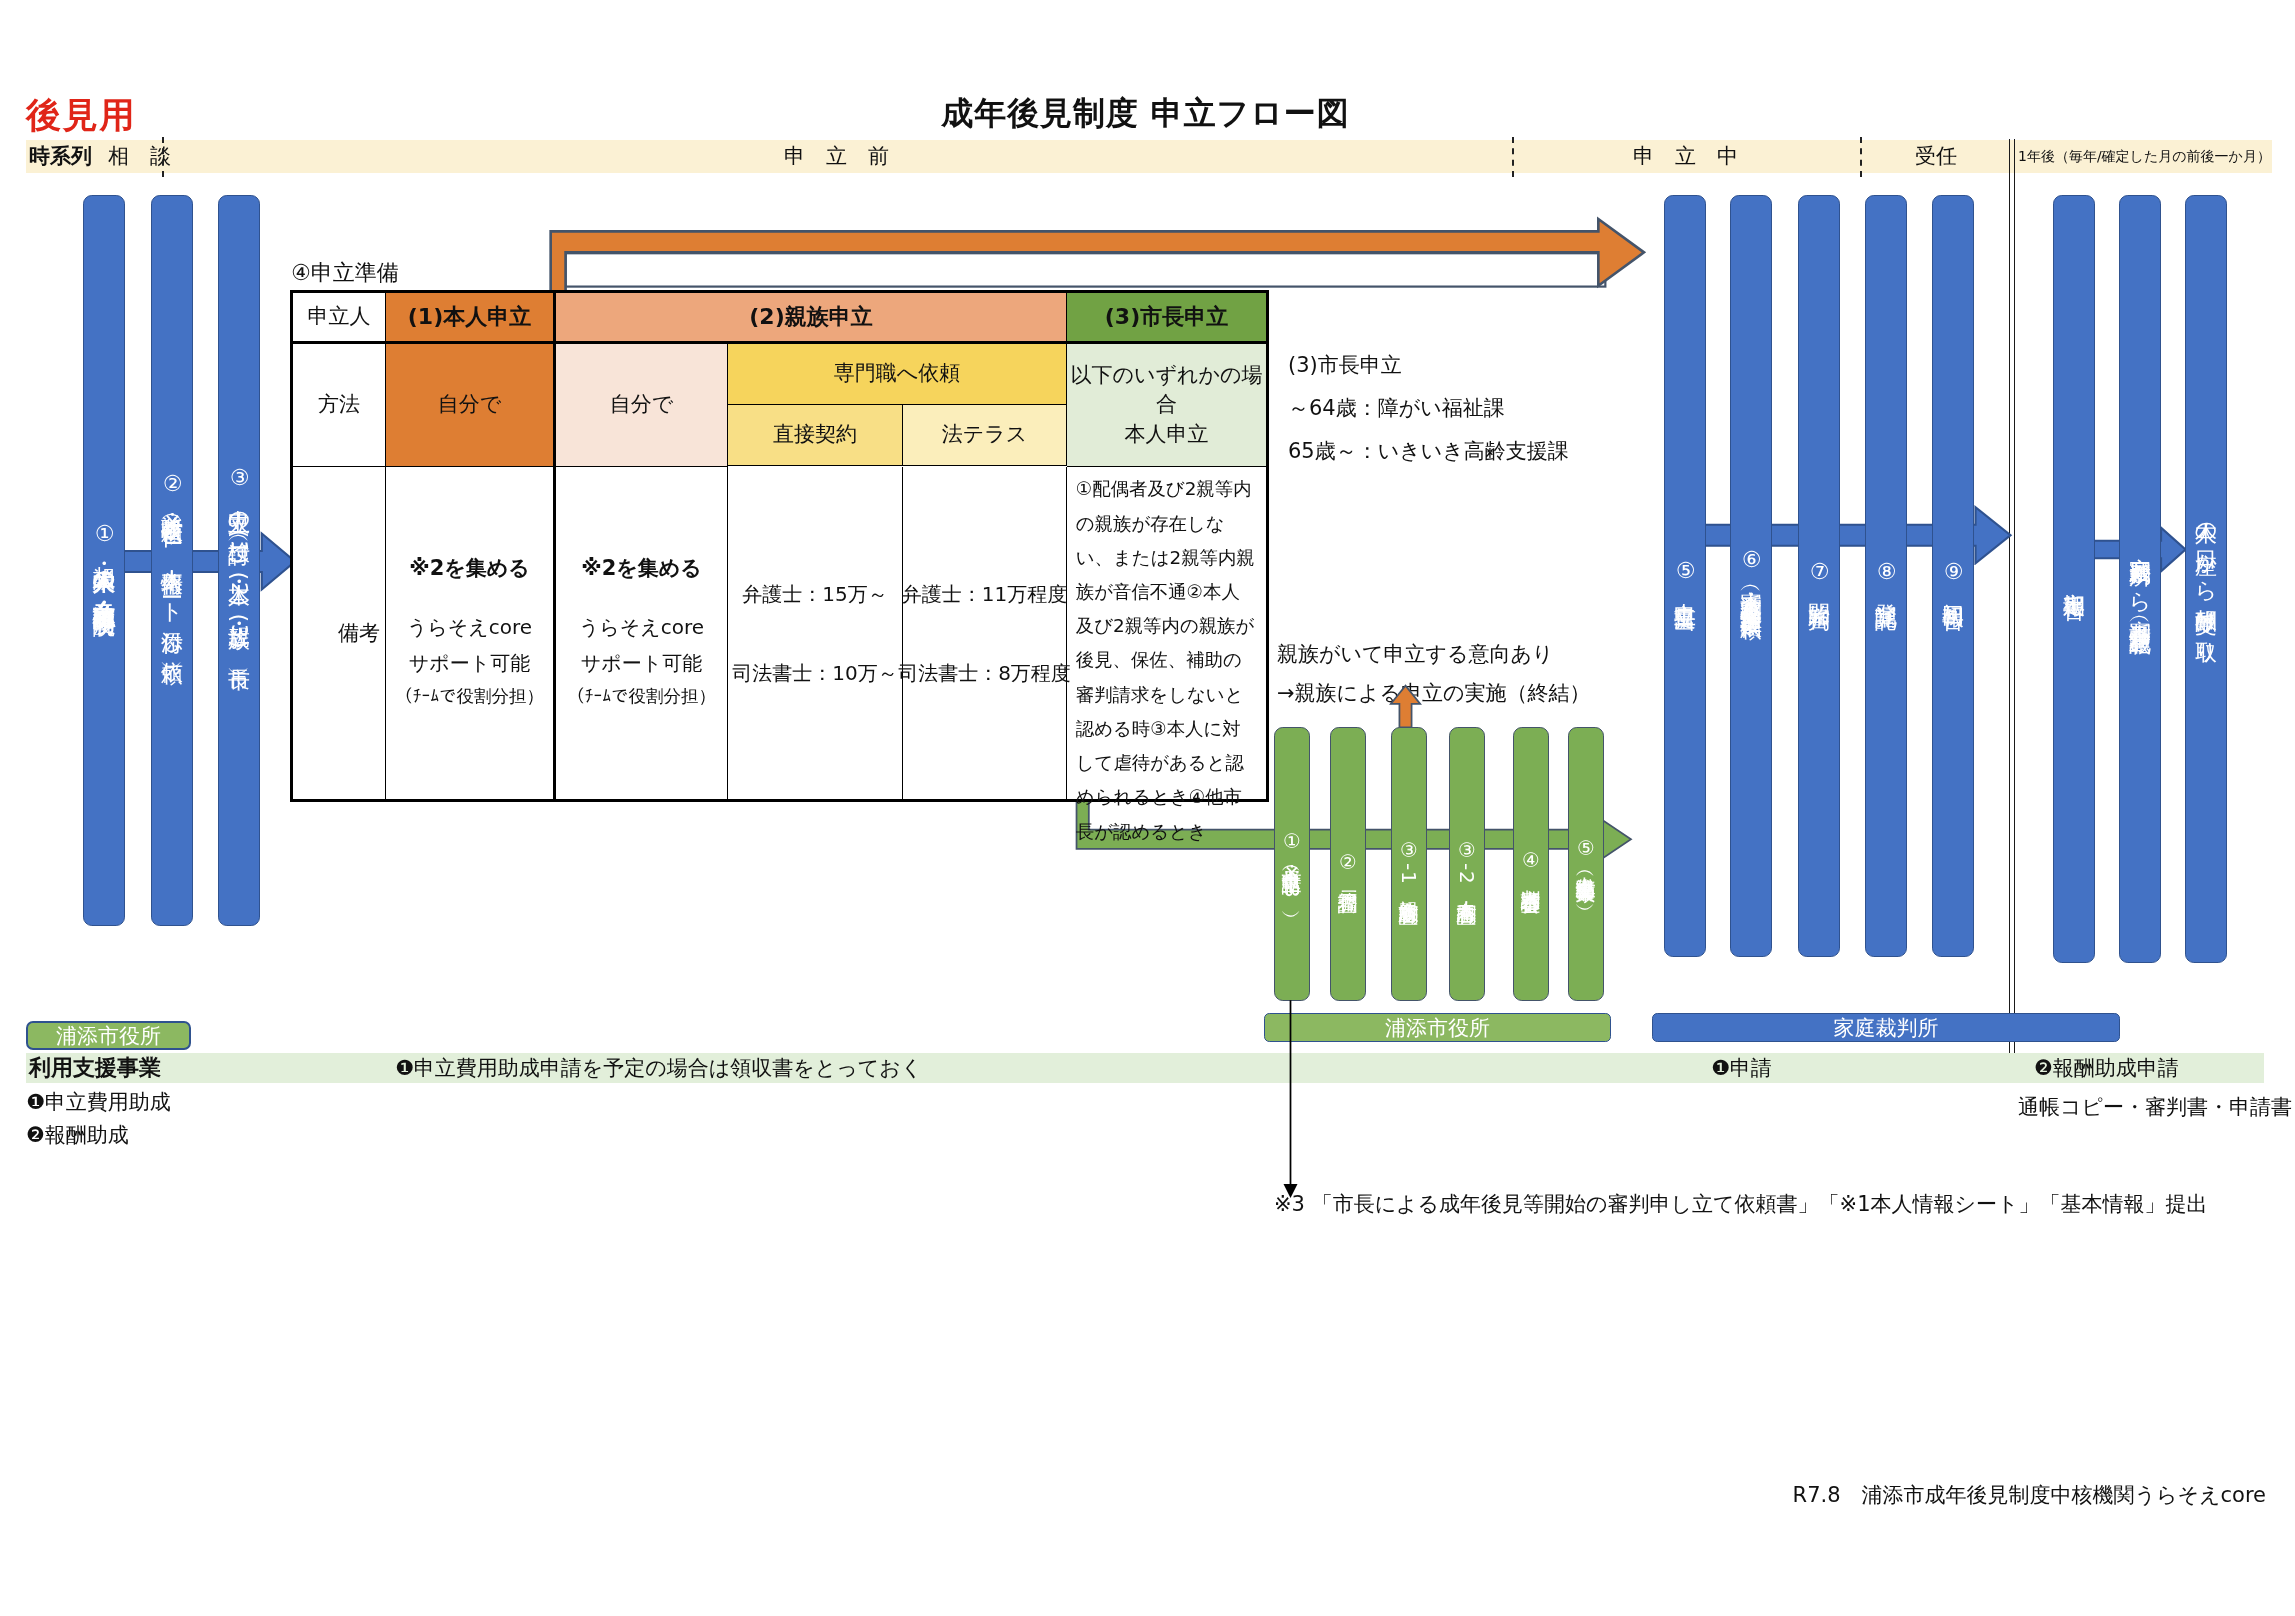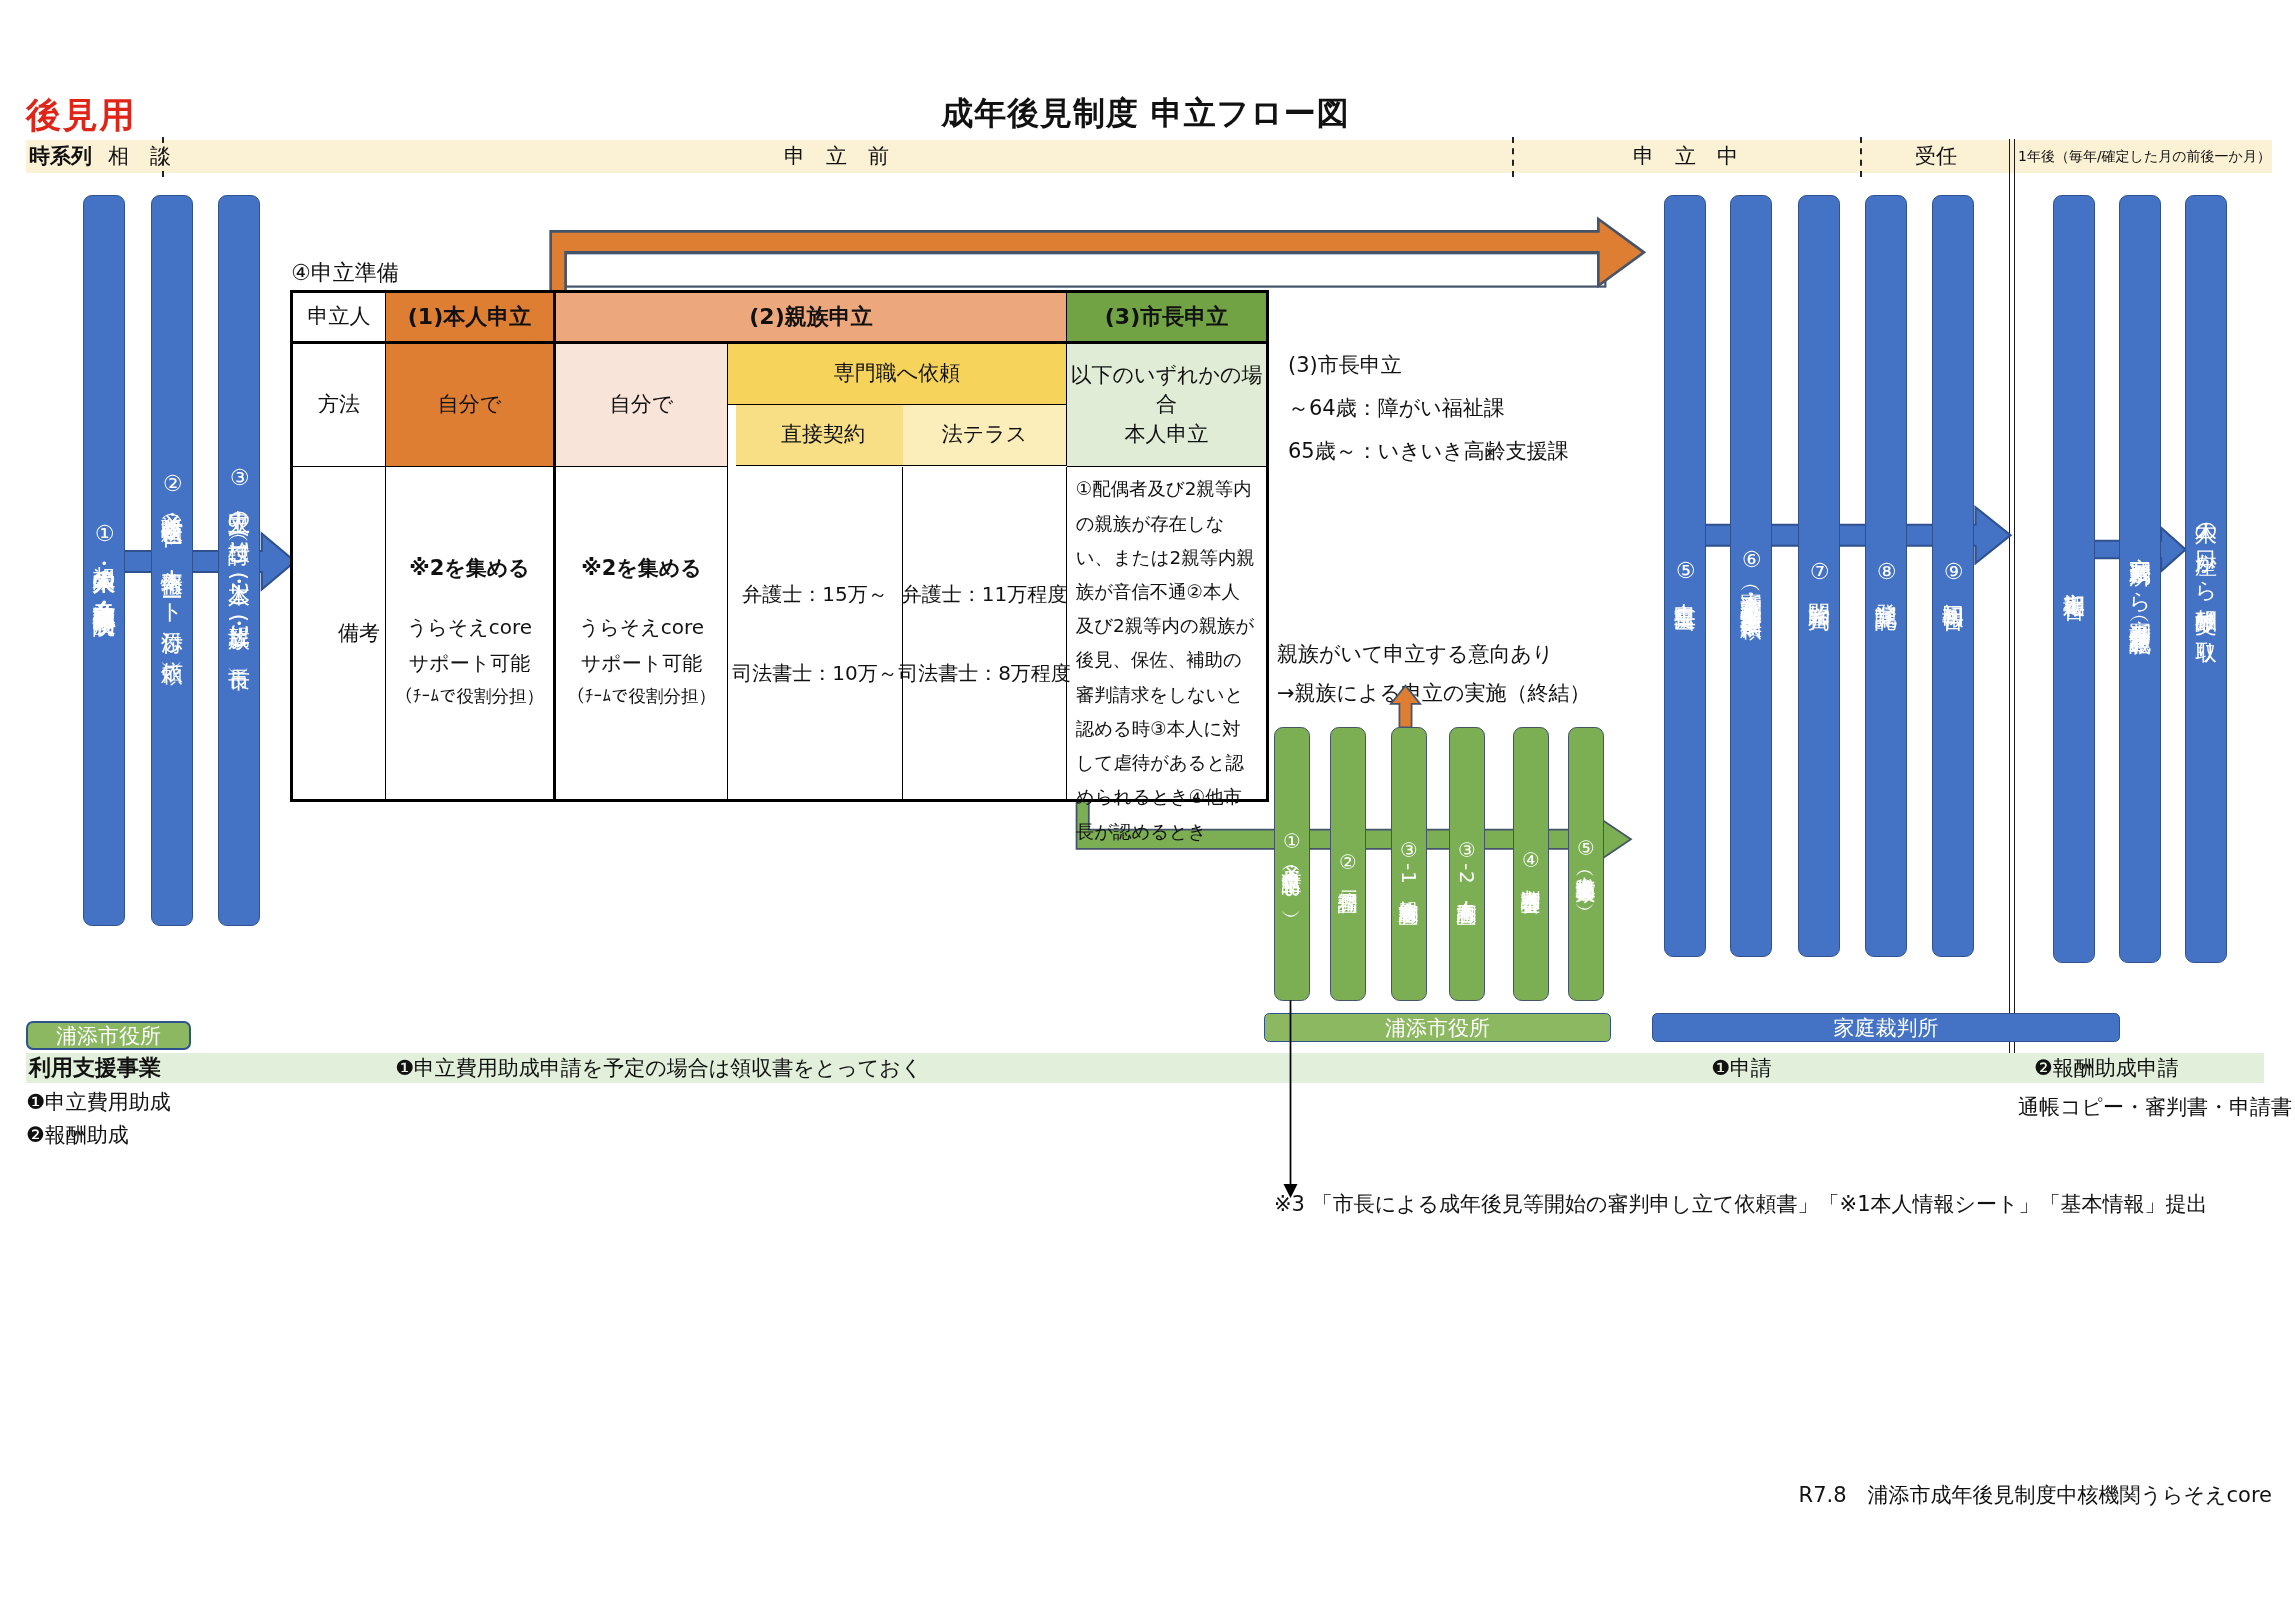--- a/index.html
+++ b/index.html
@@ -120,21 +120,21 @@
   <div class="abs tbl" style="left:290px;top:290px;width:973px;height:506px;">
     <div class="cell bR2 bB4" style="left:0;top:0;width:93px;height:51px;">申立人</div>
     <div class="cell bR4 bB4 bg-orange hdr" style="left:93px;top:0;width:170px;height:51px;">(1)本人申立</div>
     <div class="cell bR2 bB4 bg-salmon hdr" style="left:263px;top:0;width:511px;height:51px;">(2)親族申立</div>
     <div class="cell bB4 bg-green hdr" style="left:774px;top:0;width:199px;height:51px;">(3)市長申立</div>
 
     <div class="cell bR2 bB2" style="left:0;top:51px;width:93px;height:123px;">方法</div>
     <div class="cell bR4 bB2 bg-orange" style="left:93px;top:51px;width:170px;height:123px;">自分で</div>
     <div class="cell bR2 bB2 bg-palepink" style="left:263px;top:51px;width:172px;height:123px;">自分で</div>
     <div class="cell bB2 bg-yellow" style="left:435px;top:51px;width:339px;height:61px;border-right-width:1.8px;">専門職へ依頼</div>
-    <div class="cell bR2 bB2 bg-yellow2" style="left:435px;top:112px;width:175px;height:61px;margin-left:8px;">直接契約</div>
+    <div class="cell bR2 bB2 bg-yellow2" style="left:435px;top:112px;width:175px;height:61px;">直接契約</div>
     <div class="cell bR2 bB2 bg-paleyellow" style="left:610px;top:112px;width:164px;height:61px;">法テラス</div>
     <div class="cell bB2 bg-palegreen" style="left:774px;top:51px;width:199px;height:123px;">
       <div>以下のいずれかの場合</div>
       <div>本人申立</div>
     </div>
 
     <div class="cell bR2" style="left:0;top:174px;width:93px;height:333px;padding-left:40px;">備考</div>
     <div class="cell bR4" style="left:93px;top:174px;width:170px;height:333px;">
       <div class="note-bold">※2を集める</div>
       <div class="note-line">うらそえcore</div>
@@ -202,16 +202,16 @@
   <div class="abs plain" style="left:26px;top:1088px;">❶申立費用助成</div>
   <div class="abs plain" style="left:26px;top:1121px;">❷報酬助成</div>
   <div class="abs plain" style="left:2018px;top:1093px;">通帳コピー・審判書・申請書</div>
 
   <svg class="abs" style="left:1280px;top:1000px;" width="21" height="200" viewBox="0 0 24 228">
     <line x1="12" y1="0" x2="12" y2="212" stroke="#000" stroke-width="2"></line>
     <polygon points="4,210 20,210 12,226" fill="#000"></polygon>
   </svg>
   <div class="abs plain" style="left:1274px;top:1190px;">※3 「市長による成年後見等開始の審判申し立て依頼書」「※1本人情報シート」「基本情報」提出</div>
 
-  <div class="abs footer" style="right:23px;top:1481px;">R7.8　浦添市成年後見制度中核機関うらそえcore</div>
+  <div class="abs footer" style="right:29px;top:1481px;">R7.8　浦添市成年後見制度中核機関うらそえcore</div>
 
 </div>
 
 
 </body></html>

